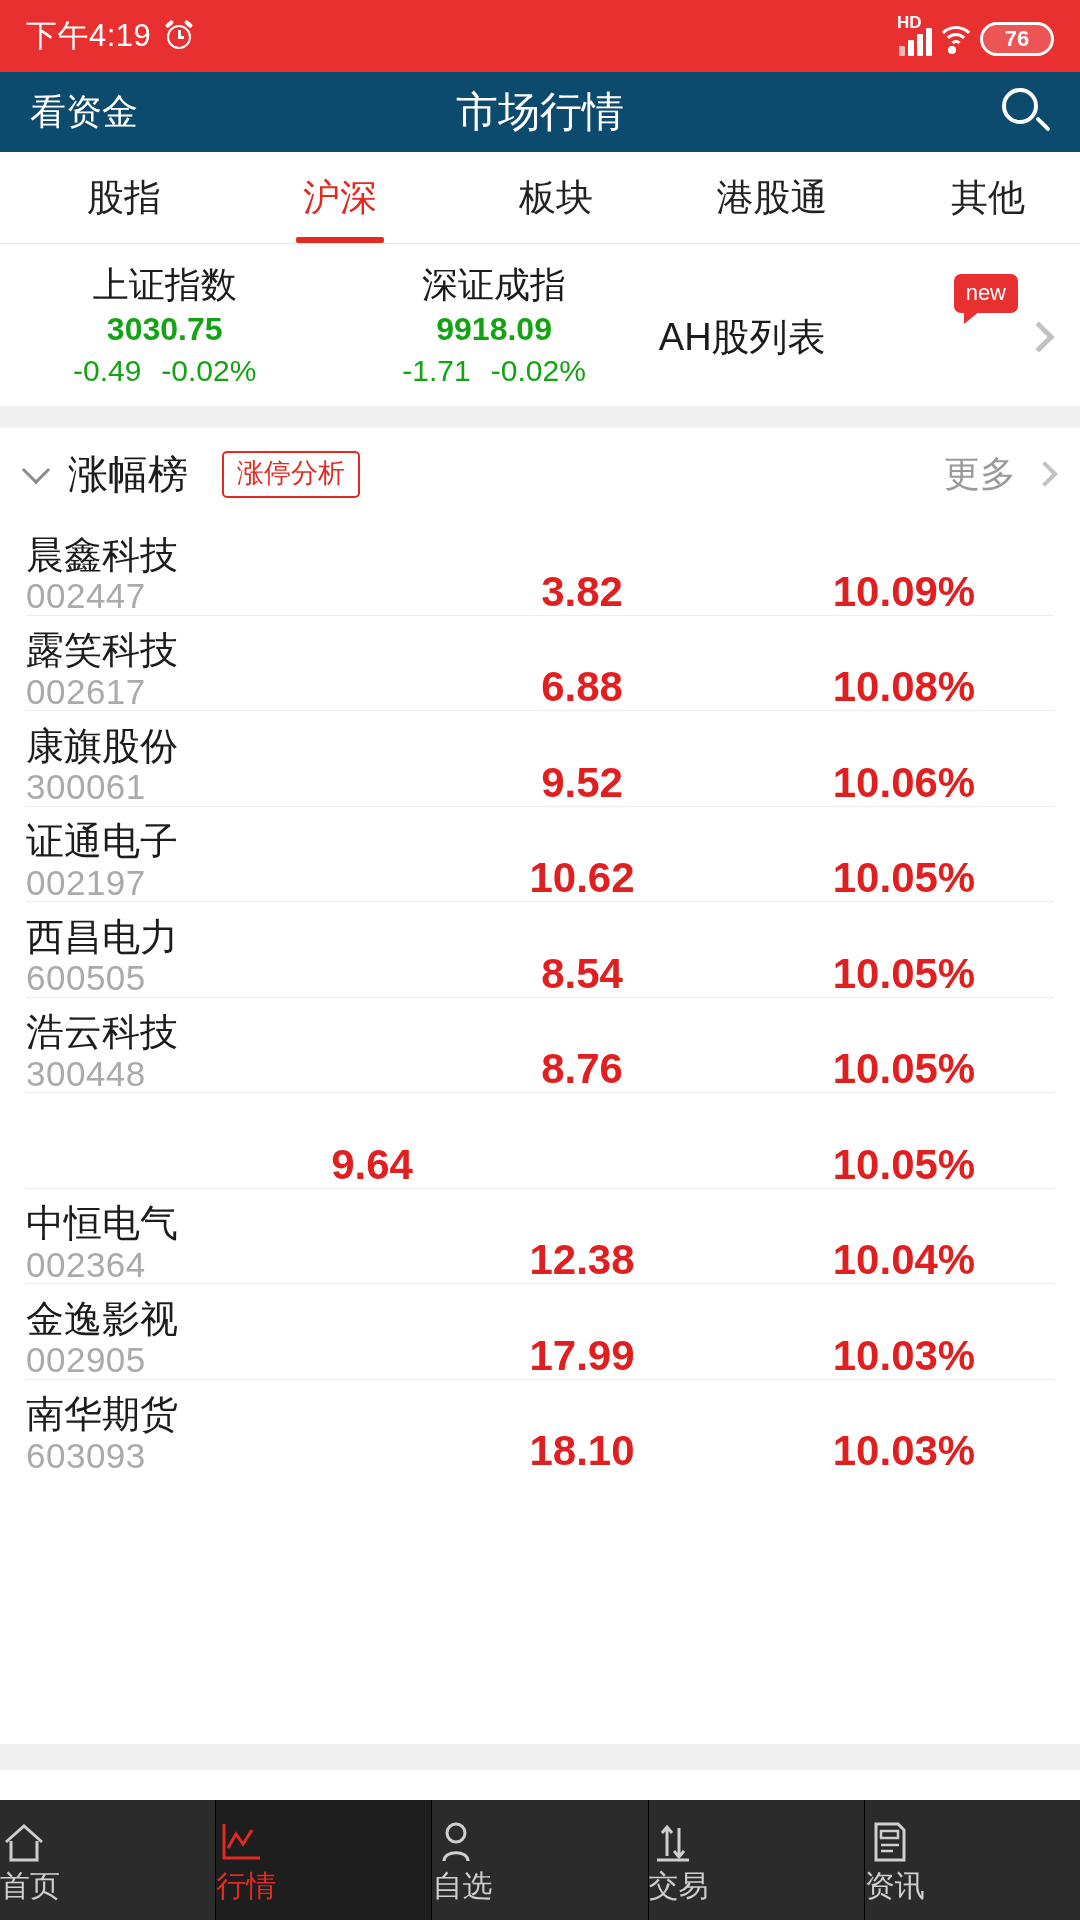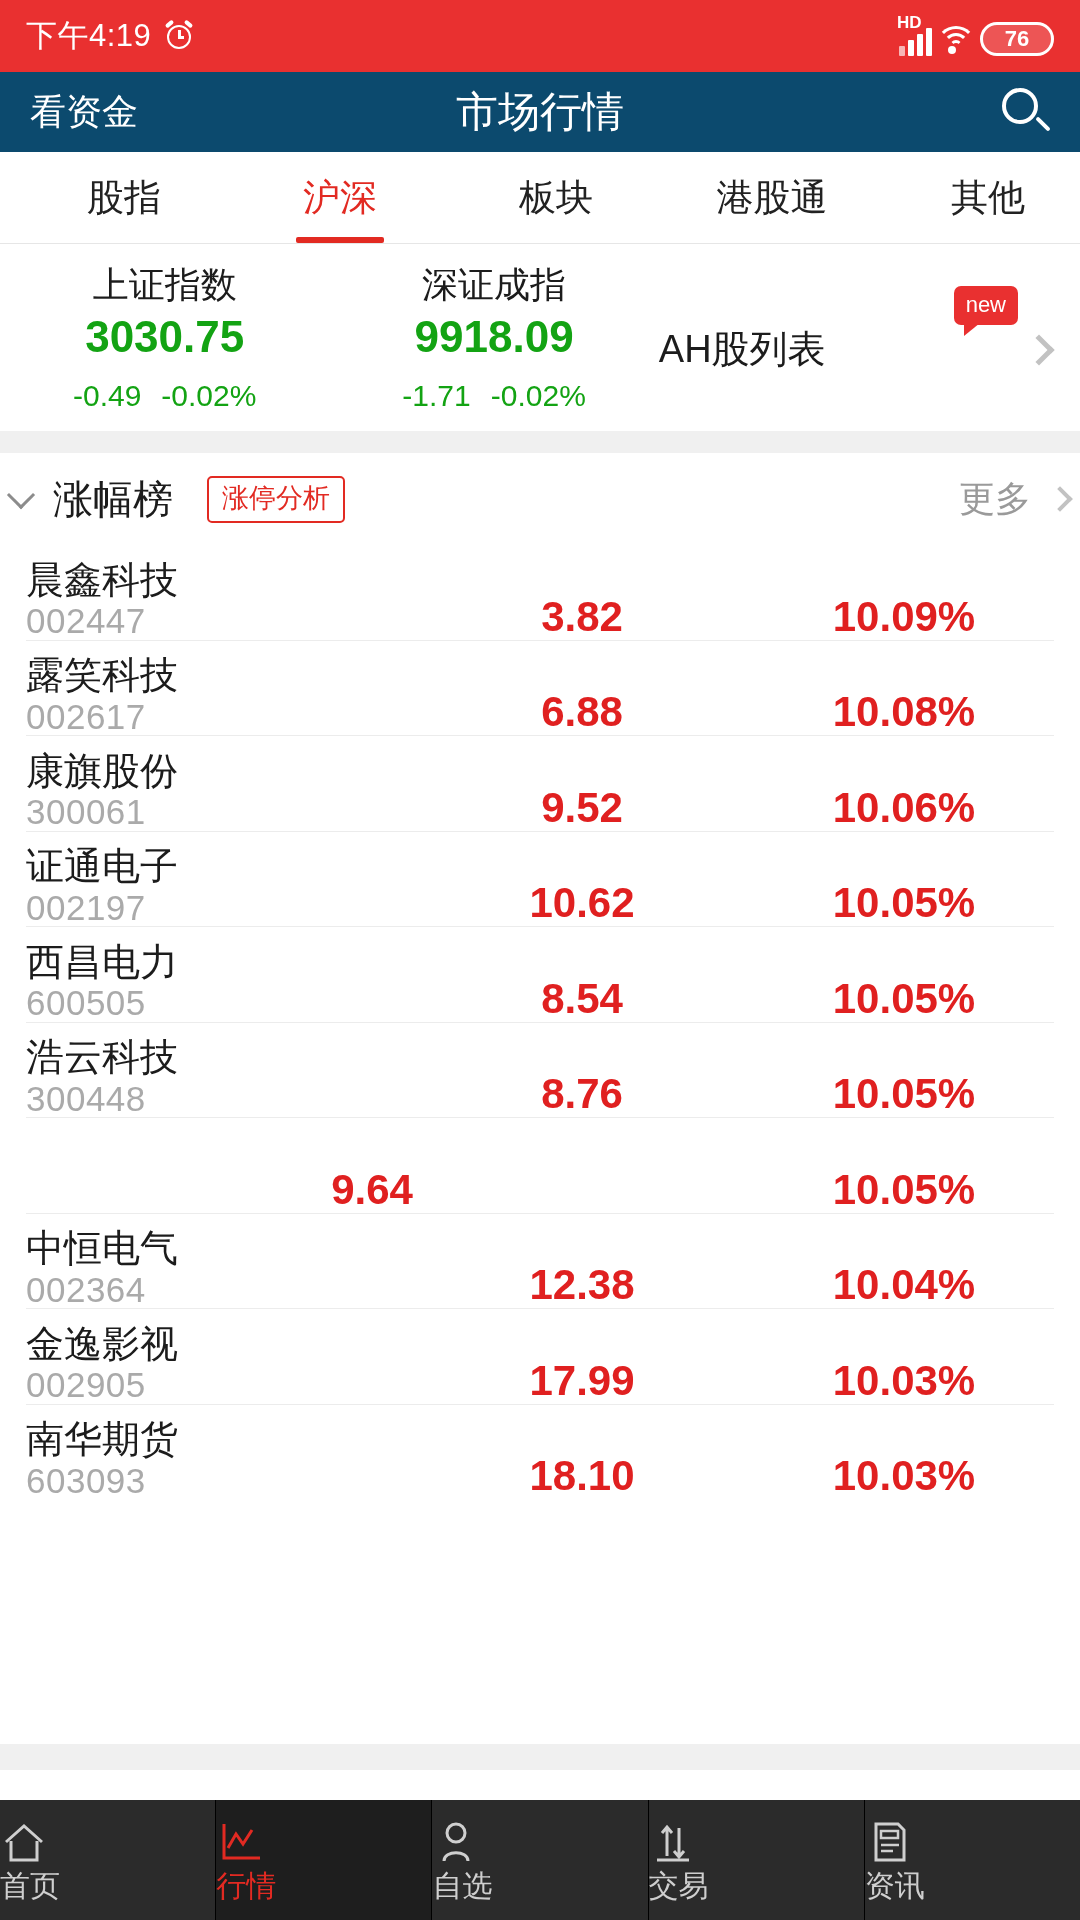--- a/index.html
+++ b/index.html
@@ -58,42 +58,42 @@
   .tab.active { color:#E22A22; }
   .tab.active::after {
     content:""; position:absolute; bottom:0; left:50%; transform:translateX(-50%);
     width:88px; height:6px; background:#E22A22; border-radius:2px;
   }
 
   
   .indices { display:flex; align-items:flex-start; padding:18px 0 16px; background:#fff; flex:0 0 auto; }
   .idx { flex:0 0 30.5%; text-align:center; }
   .idx-name { font-size:36px; color:#1c1c1c; line-height:1.25; }
-  .idx-val { font-size:44px; font-weight:bold; line-height:1.25; margin-top:2px; }
-  .idx-sub { font-size:30px; line-height:1.3; margin-top:12px; display:flex; justify-content:center; gap:20px; }
+  .idx-val { font-size:32px; font-weight:bold; line-height:1.25; margin-top:2px; }
+  .idx-sub { font-size:30px; line-height:1.3; margin-top:2px; display:flex; justify-content:center; gap:20px; }
   .down { color:#13A313; }
   .ah-cell { flex:1; display:flex; align-items:center; justify-content:space-between; padding-right:30px; position:relative; align-self:center; margin-top:22px; }
   .ah-text { font-size:38px; color:#1c1c1c; }
   .ah-chevron { margin-left:16px; width:22px; height:22px; border-right:5px solid #c2c2c2; border-bottom:5px solid #c2c2c2; transform:rotate(-45deg); }
   .newbadge {
     position:absolute; right:62px; top:-38px;
     background:#E93030; color:#fff; font-size:22px; line-height:1;
     padding:8px 12px 9px; border-radius:7px;
   }
   .newbadge::after {
     content:""; position:absolute; left:10px; bottom:-11px;
     border-left:0 solid transparent; border-right:16px solid transparent;
     border-top:13px solid #E93030;
   }
 
   
   .band { height:22px; background:#F0F0F0; flex:0 0 22px; }
 
   
-  .list-head { height:92px; display:flex; align-items:center; padding:0 11px; background:#fff; flex:0 0 92px; }
+  .list-head { height:92px; display:flex; align-items:center; padding:0 26px; background:#fff; flex:0 0 92px; }
   .caret { width:20px; height:20px; border-right:3px solid #8c8c8c; border-bottom:3px solid #8c8c8c; transform:rotate(45deg); margin-right:22px; margin-bottom:8px; }
   .lh-title { font-size:40px; color:#1c1c1c; }
   .lh-chip {
     margin-left:34px; border:2px solid #E22A22; color:#E22A22;
     font-size:27px; padding:7px 13px 9px; border-radius:5px; line-height:1;
   }
   .lh-more { margin-left:auto; display:flex; align-items:center; color:#9a9a9a; font-size:36px; }
   .lh-more .ch { margin-left:20px; width:18px; height:18px; border-right:4px solid #c2c2c2; border-bottom:4px solid #c2c2c2; transform:rotate(-45deg); }
 
   

